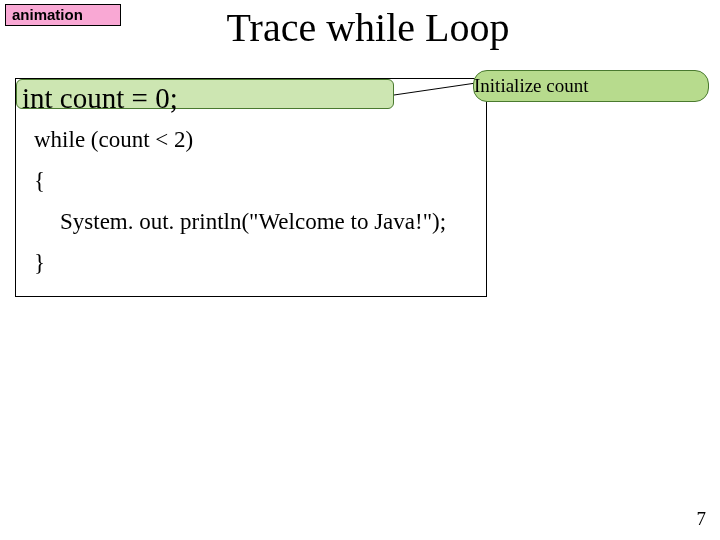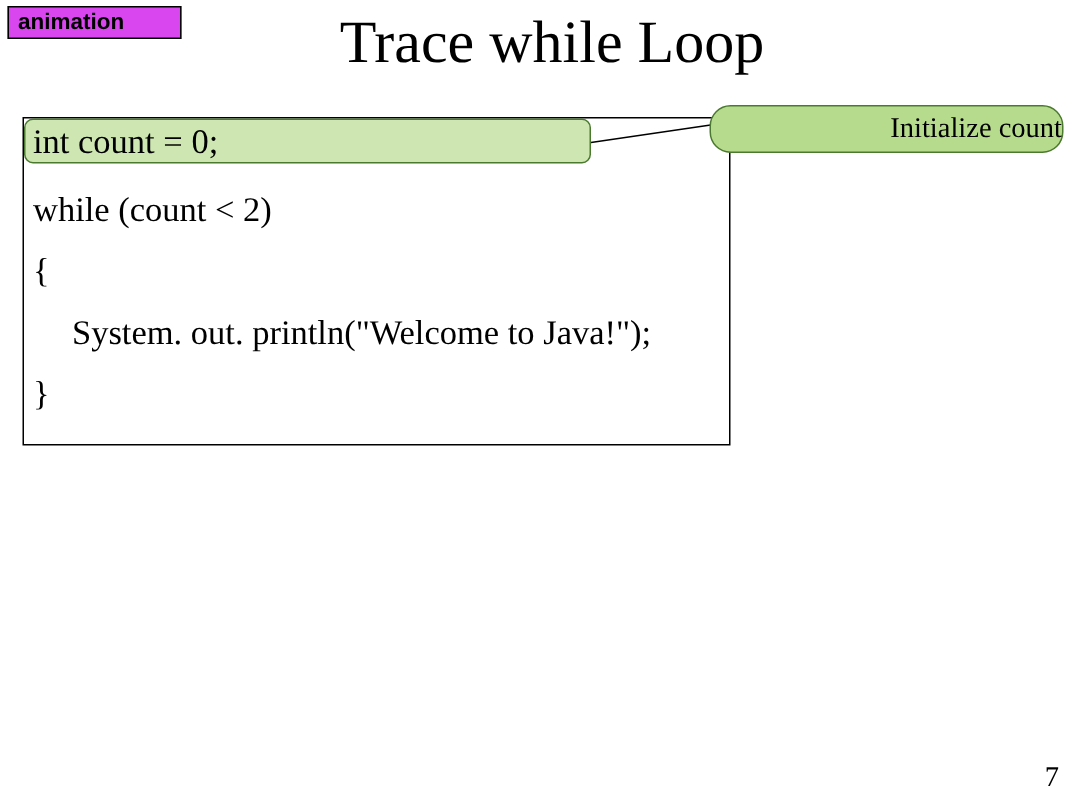--- a/index.html
+++ b/index.html
@@ -13,21 +13,21 @@
     position: relative;
     overflow: hidden;
   }
   .tag-box {
     position: absolute;
     left: 5px;
     top: 4px;
     width: 116px;
     height: 22px;
     border: 1px solid #000;
-    background: #d946ef;
+    background: #f9a8d4;
     font-family: Arial, Helvetica, sans-serif;
     font-size: 15px;
     font-weight: bold;
     padding-left: 6px;
     line-height: 20px;
   }
   .title {
     position: absolute;
     left: 0;
     right: 0;
@@ -40,52 +40,52 @@
   .code-box {
     position: absolute;
     left: 15px;
     top: 78px;
     width: 472px;
     border: 1px solid #000;
     padding: 4px 6px 8px 6px;
     font-size: 23px;
     line-height: 1.35;
   }
-  .code-line { margin: 10px 0; }
+  .code-line { margin: 10px 12px; }
   .code-line.first { margin-top: 0; margin-bottom: 10px; }
   .indent { padding-left: 26px; }
   .highlight {
     position: absolute;
     left: 16px;
     top: 79px;
     width: 378px;
     height: 30px;
     background: #cde6b2;
     border: 1.5px solid #4a7a2f;
     border-radius: 6px;
     pointer-events: none;
   }
   .line1-text {
     position: absolute;
     left: 22px;
     top: 82px;
-    font-size: 23px;
+    font-size: 29px;
     pointer-events: none;
   }
   .callout {
     position: absolute;
     left: 473px;
     top: 70px;
     width: 236px;
     height: 32px;
     background: #b7db8d;
     border: 1.5px solid #4a7a2f;
     border-radius: 14px;
     font-size: 19px;
-    text-align: right;
+    text-align: left;
     line-height: 30px;
   }
   .connector {
     position: absolute;
     pointer-events: none;
   }
   .page-num {
     position: absolute;
     right: 14px;
     bottom: 10px;

